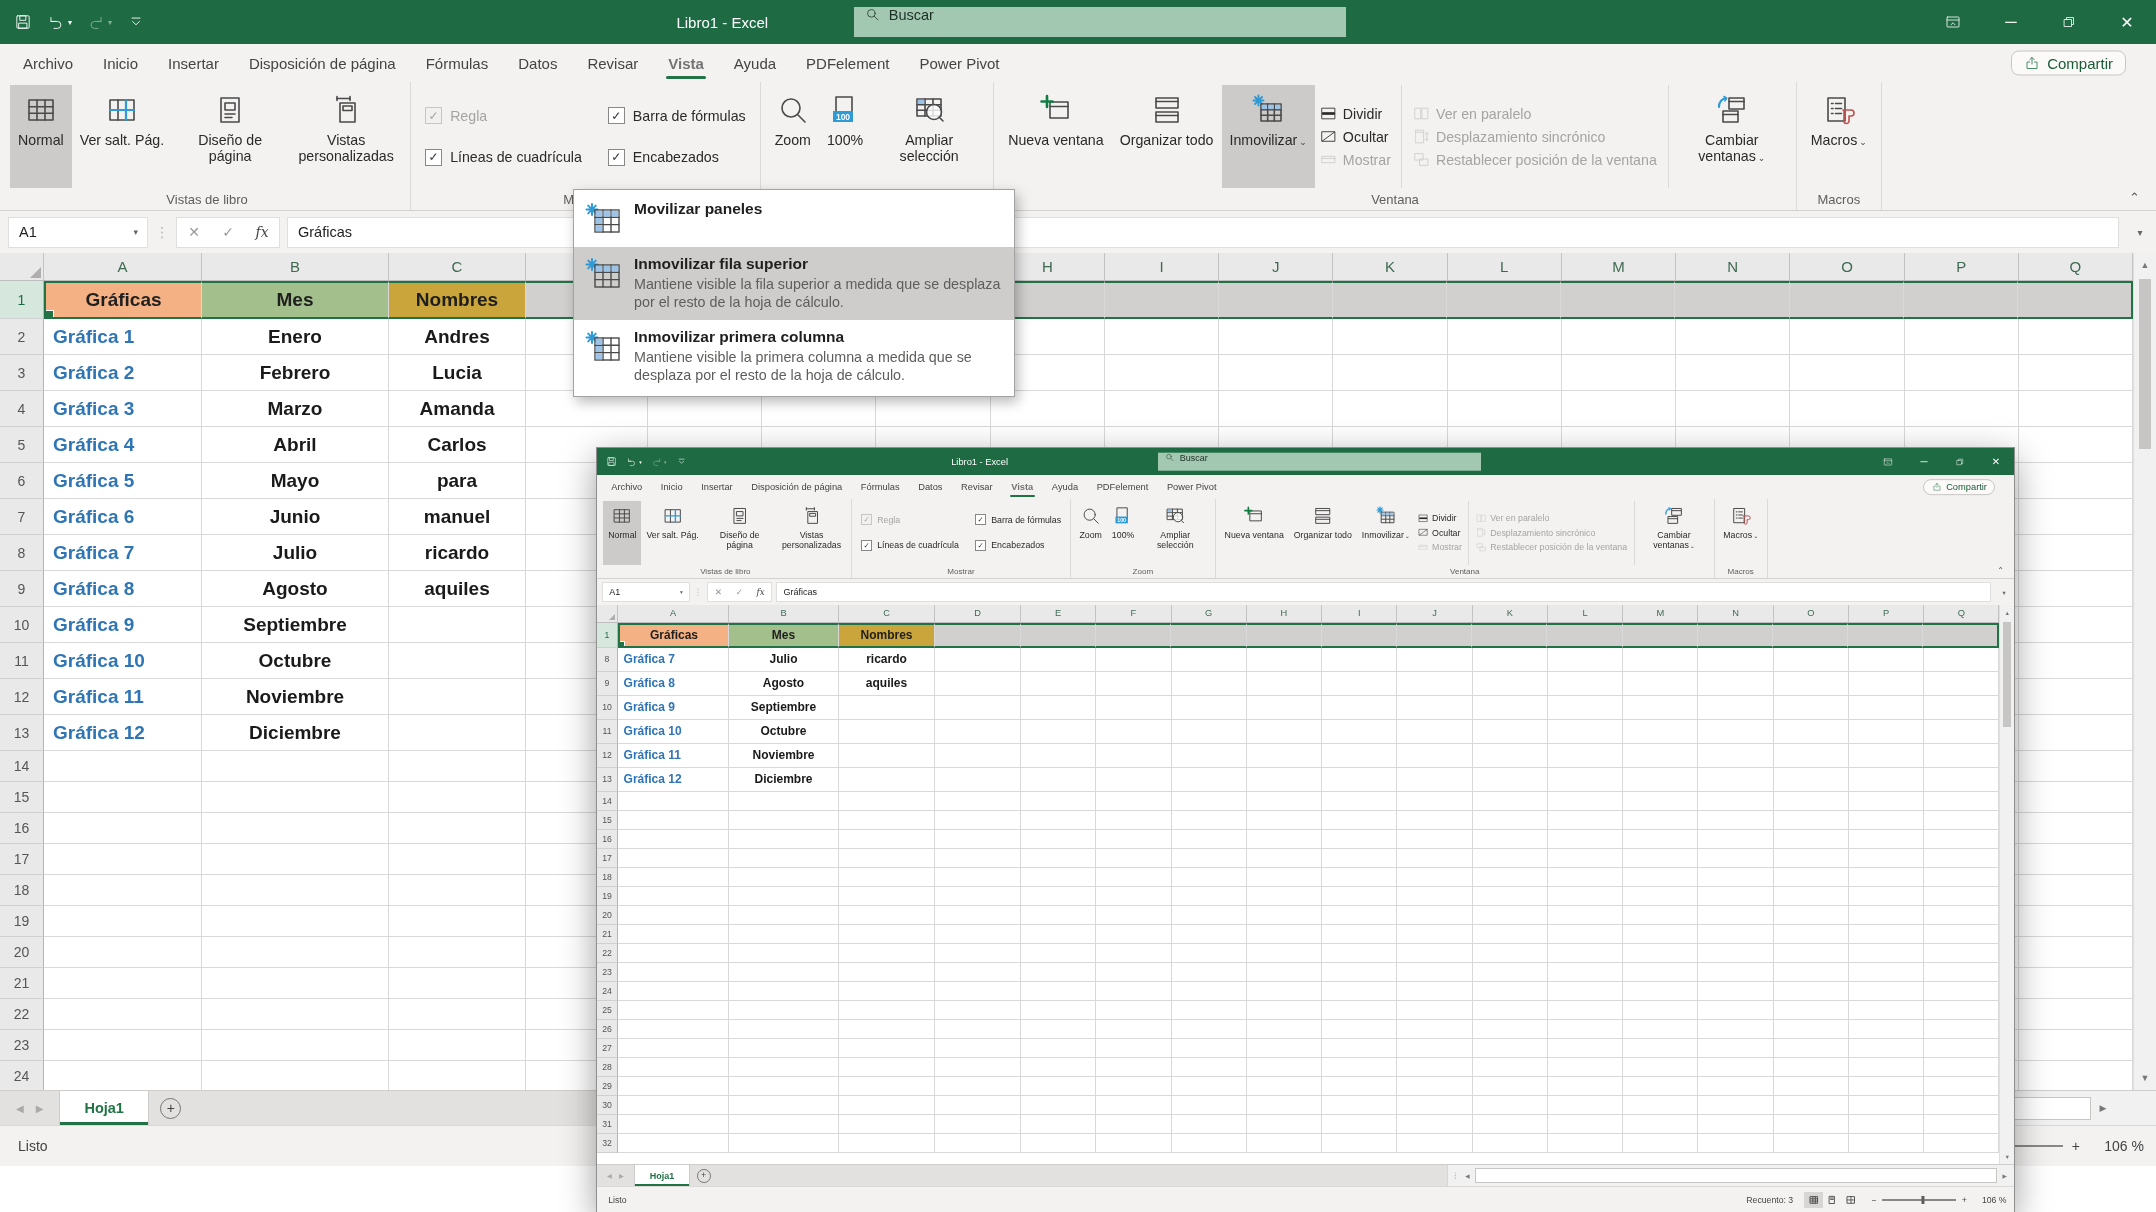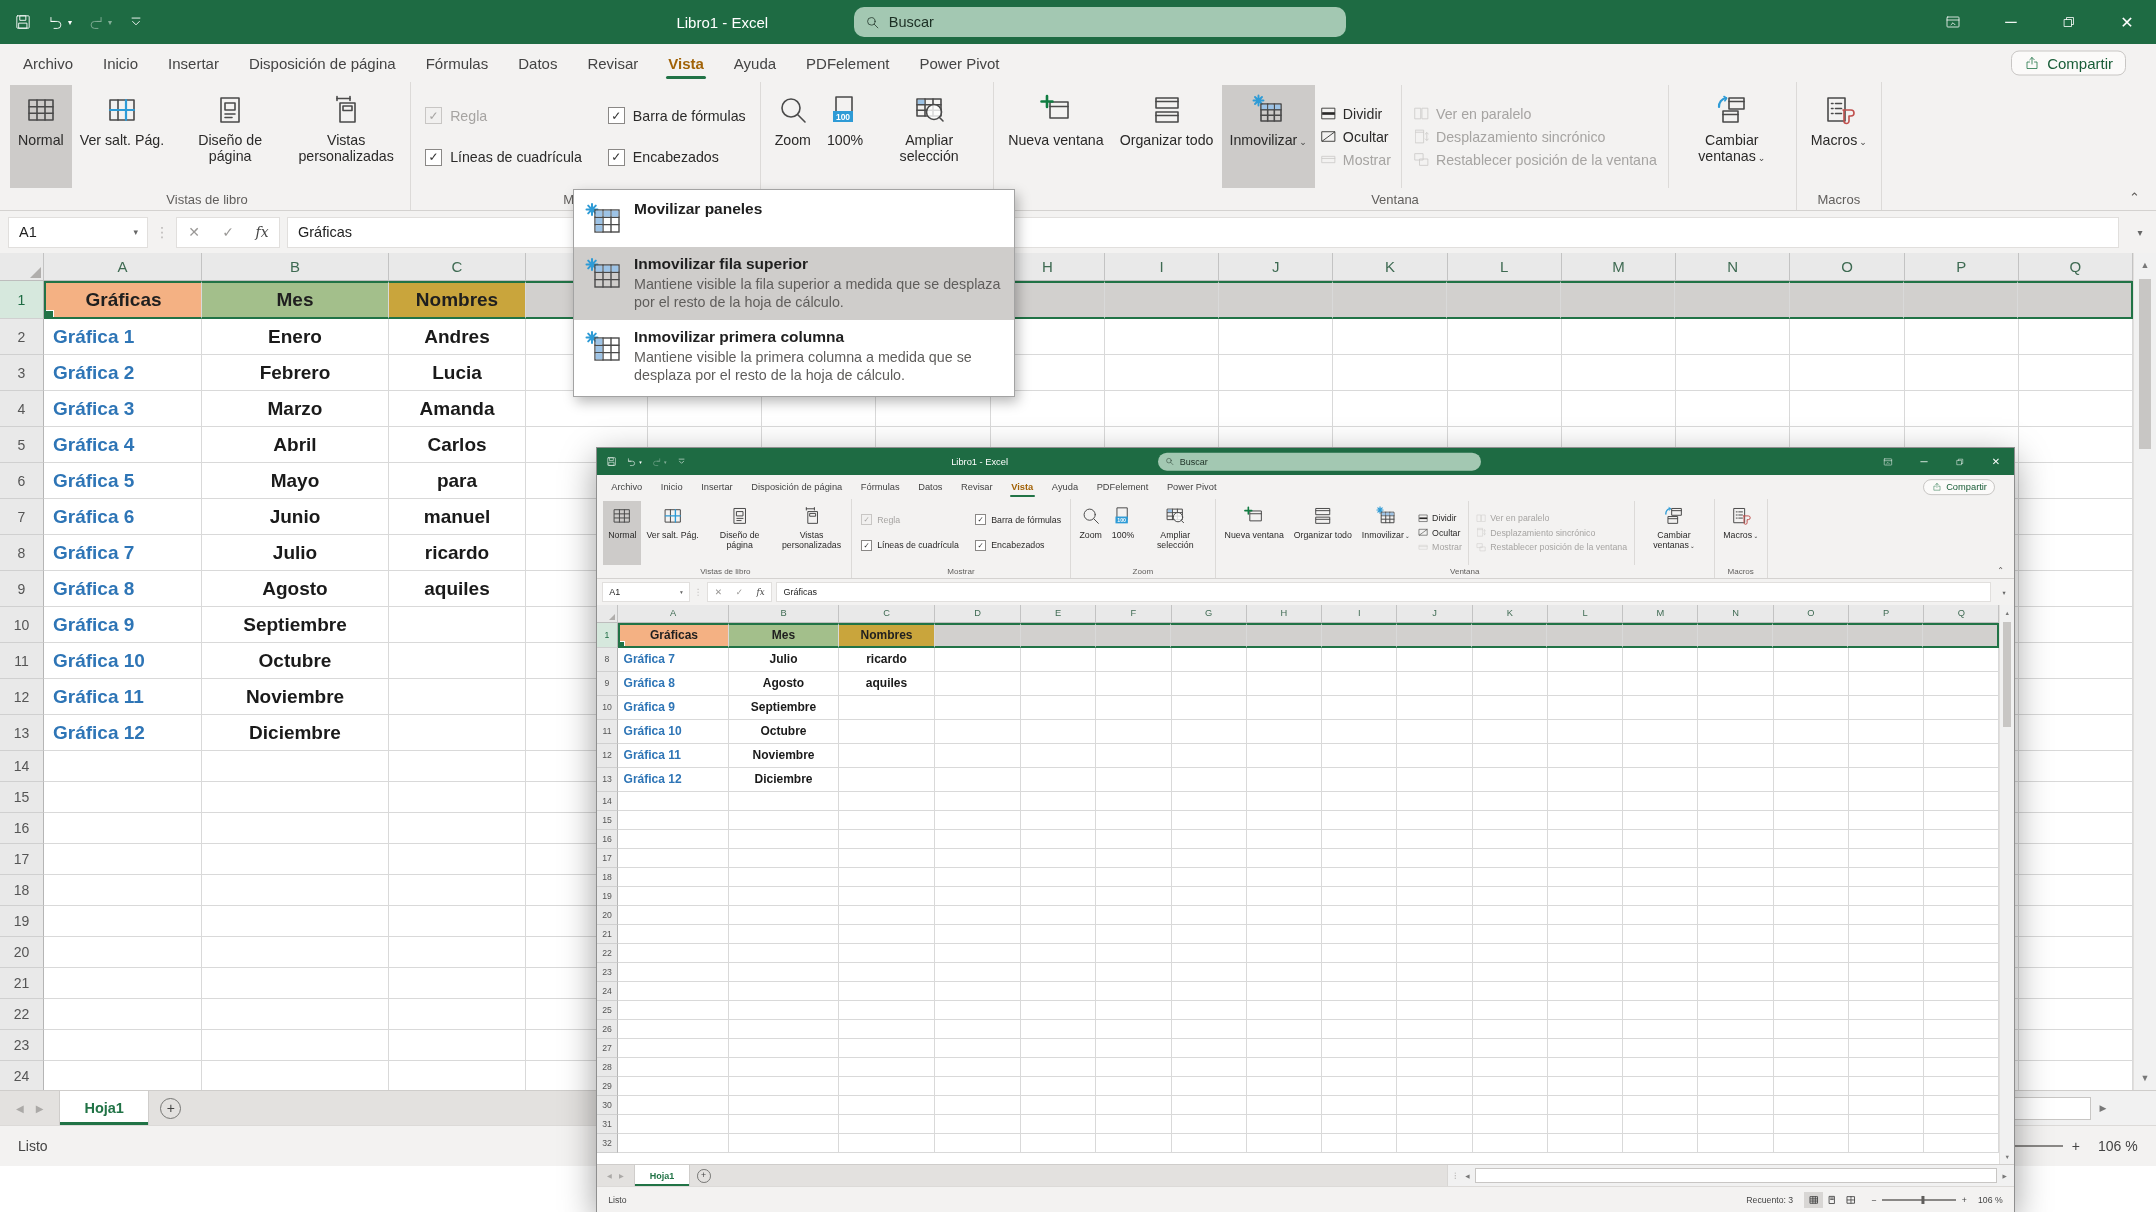--- a/index.html
+++ b/index.html
@@ -18,32 +18,32 @@
   
   .titlebar{height:calc(44px*var(--u));background:#1E6B43;position:relative;display:flex;align-items:center;color:#fff;flex:0 0 auto}
   .qat{display:flex;align-items:center;gap:calc(15px*var(--u));padding-left:calc(14px*var(--u))}
   .qbtn{display:flex;align-items:center;color:#fff}
   .qbtn svg{width:calc(18px*var(--u));height:calc(18px*var(--u))}
   .qbtn .qcaret{font-size:calc(8px*var(--u));margin-left:calc(3px*var(--u))}
   .qbtn.dim{opacity:.45}
   .wtitle{position:absolute;left:33.5%;transform:translateX(-50%);font-size:calc(15px*var(--u));white-space:nowrap}
   .win-sm .wtitle{left:27%}
   .searchbox{position:absolute;left:39.6%;width:22.3%;height:calc(30px*var(--u));top:50%;transform:translateY(-50%);
-             background:#A3C8B2;border-radius:10px;display:flex;align-items:center;gap:calc(9px*var(--u));
+             background:#A3C8B2;border-radius:0;display:flex;align-items:flex-start;gap:calc(9px*var(--u));
              padding-left:calc(11px*var(--u));color:#1C2F24;font-size:calc(14.5px*var(--u))}
   .searchbox svg{width:calc(15px*var(--u));height:calc(15px*var(--u))}
   .wcontrols{margin-left:auto;display:flex;height:100%}
   .wc{width:calc(58px*var(--u));display:flex;align-items:center;justify-content:center;font-size:calc(16px*var(--u))}
   .wc svg{width:calc(16px*var(--u));height:calc(16px*var(--u))}
 
   
   .tabsrow{height:calc(38px*var(--u));background:#F3F2F1;display:flex;align-items:stretch;position:relative;
            padding-left:calc(8px*var(--u));flex:0 0 auto}
   .rtab{display:flex;align-items:center;padding:4px calc(15px*var(--u));font-size:calc(15px*var(--u));color:#444;position:relative;white-space:nowrap}
-  .rtab.active{color:#a16207;font-weight:700}
+  .rtab.active{color:#737373;font-weight:700}
   .rtab.active::after{content:'';position:absolute;left:calc(13px*var(--u));right:calc(13px*var(--u));bottom:calc(3px*var(--u));
                       height:calc(3px*var(--u));background:#217346;border-radius:2px}
   .sharebtn{position:absolute;right:calc(30px*var(--u));top:50%;transform:translateY(-50%);display:flex;align-items:center;
             gap:calc(7px*var(--u));background:#FBFAF9;border:1px solid #C8C6C4;padding:calc(3px*var(--u)) calc(12px*var(--u));
             font-size:calc(15px*var(--u));color:#185C37;border-radius:8px}
   .sharebtn svg{width:calc(16px*var(--u));height:calc(16px*var(--u));color:#217346}
 
   
   .ribbon{height:calc(128px*var(--u));background:#F3F2F1;border-bottom:1px solid #D4D2D0;display:flex;position:relative;
           flex:0 0 auto;padding-left:calc(4px*var(--u))}
@@ -151,21 +151,21 @@
   .stleft{padding-left:calc(6px*var(--u))}
   .stright{margin-left:auto;display:flex;align-items:center;gap:calc(18px*var(--u))}
   .viewicons{display:flex}
   .vic{width:calc(30px*var(--u));height:calc(26px*var(--u));display:flex;align-items:center;justify-content:center;color:#444}
   .vic svg{width:calc(16px*var(--u));height:calc(16px*var(--u))}
   .vic.active{background:#D8D6D4}
   .slider{display:flex;align-items:center;gap:calc(9px*var(--u));color:#444}
   .strack{width:calc(120px*var(--u));height:2px;background:#8A8886;position:relative}
   .sknob{position:absolute;left:55%;top:50%;transform:translate(-50%,-50%);width:calc(5px*var(--u));
          height:calc(13px*var(--u));background:#5F5D5B}
-  .zoomtext{min-width:calc(46px*var(--u));text-align:left}
+  .zoomtext{min-width:calc(46px*var(--u));text-align:right}
 
   
   .freeze-menu{position:absolute;width:440px;background:#FFFFFF;border:1px solid #a3a3a3;box-shadow:3px 5px 12px rgba(0,0,0,.28);
                z-index:50;padding:2px 0}
   .fmitem{display:flex;gap:10px;padding:8px 12px 9px 8px;align-items:flex-start}
   .fmitem.hover{background:#CFCDCB}
   .fmicon{flex:0 0 42px;display:flex;justify-content:center;padding-top:2px;color:#4A4A4A}
   .fmicon svg{width:36px;height:36px}
   .fmtitle{font-size:15.5px;font-weight:700;color:#1F1F1F;margin-bottom:3px}
   .fmdesc{font-size:14.3px;color:#5F5D5B;line-height:1.24}

